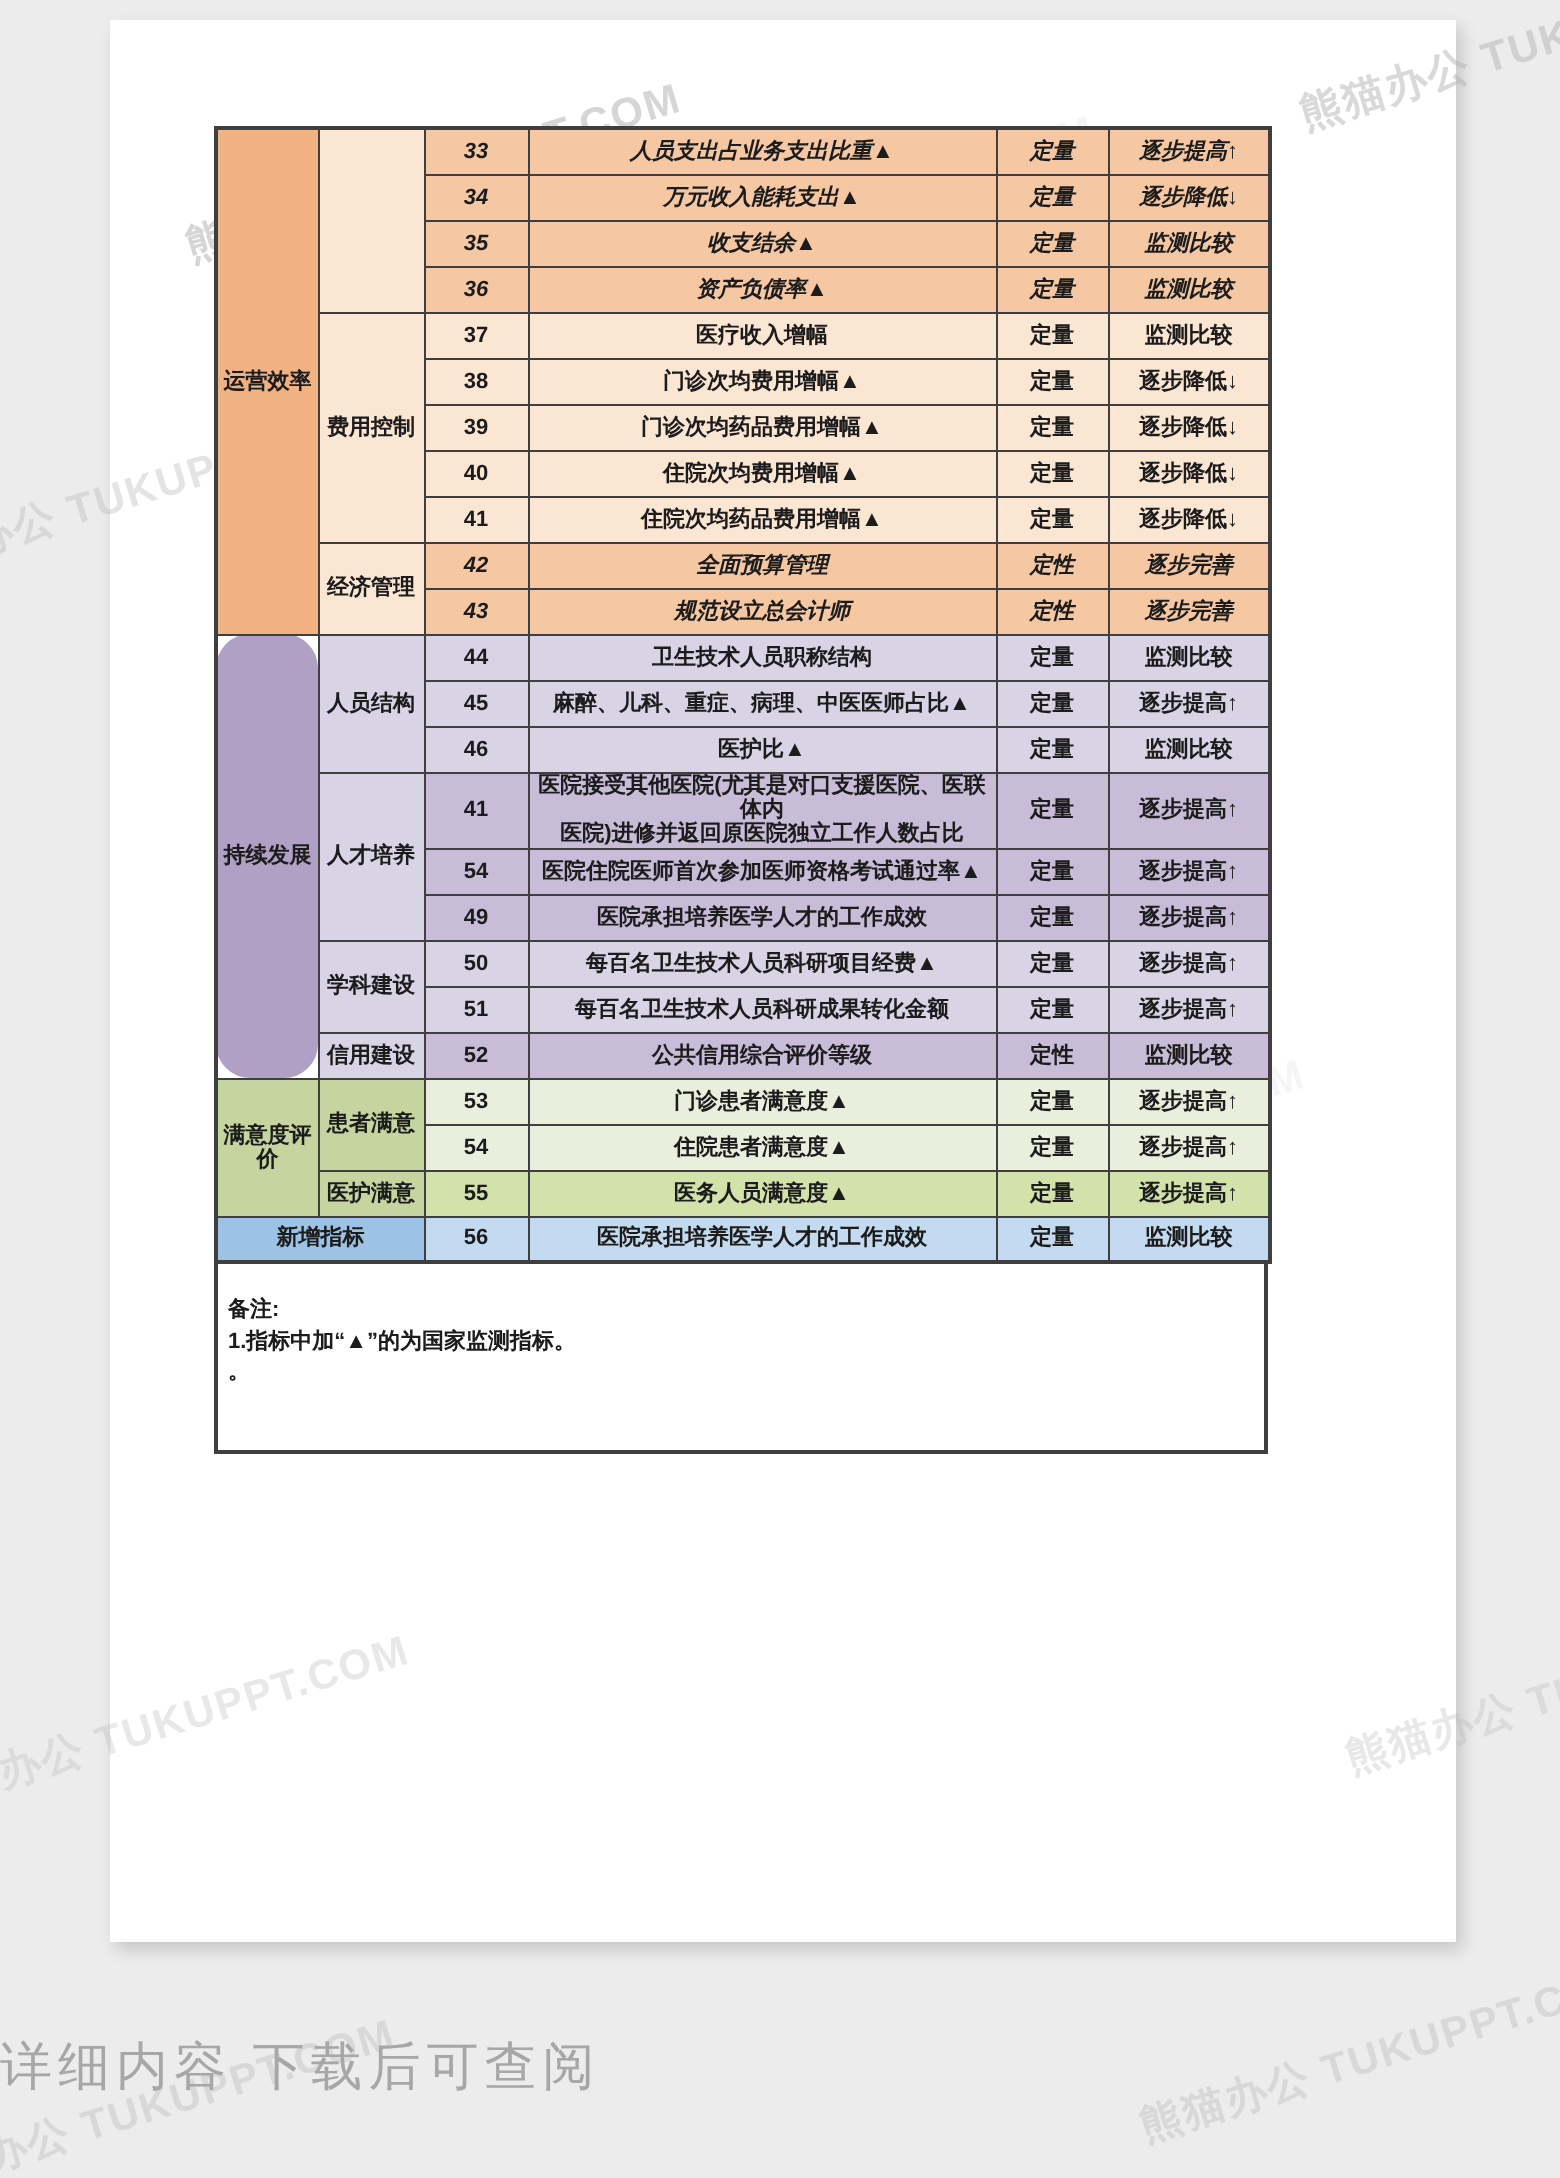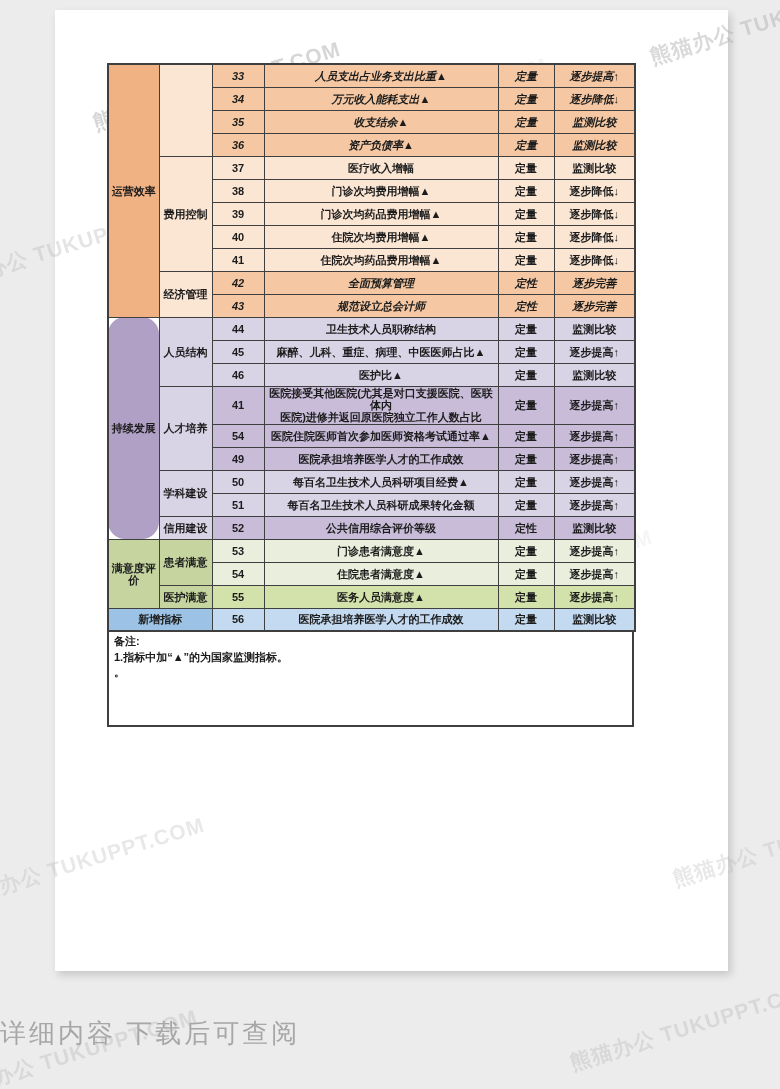--- a/index.html
+++ b/index.html
@@ -42,21 +42,21 @@
   td.peachL{background:var(--orange-light);}
   td.lavL{background:var(--purple-light);}
   td.lavD{background:var(--purple-dark);}
   td.greenL{background:var(--green-light);}
   td.greenD{background:var(--green-dark);}
   td.blueL{background:var(--blue-light);}
   
   .notes{
     position:absolute;left:107px;top:630px;width:527px;height:97px;
     background:#ffffff;border:2px solid var(--border);
-    padding:2px 5px;font-size:11px;font-weight:600;line-height:15.5px;
+    padding:16px 5px;font-size:11px;font-weight:600;line-height:15.5px;
   }
   
   .caption{
     position:absolute;left:0;top:1016px;width:780px;text-align:left;
     font-size:26px;color:#a7a7a7;letter-spacing:3px;font-weight:400;
   }
   
   .wm{
     position:absolute;white-space:nowrap;pointer-events:none;
     font-size:21px;font-weight:bold;color:#b5b5b5;letter-spacing:1px;

